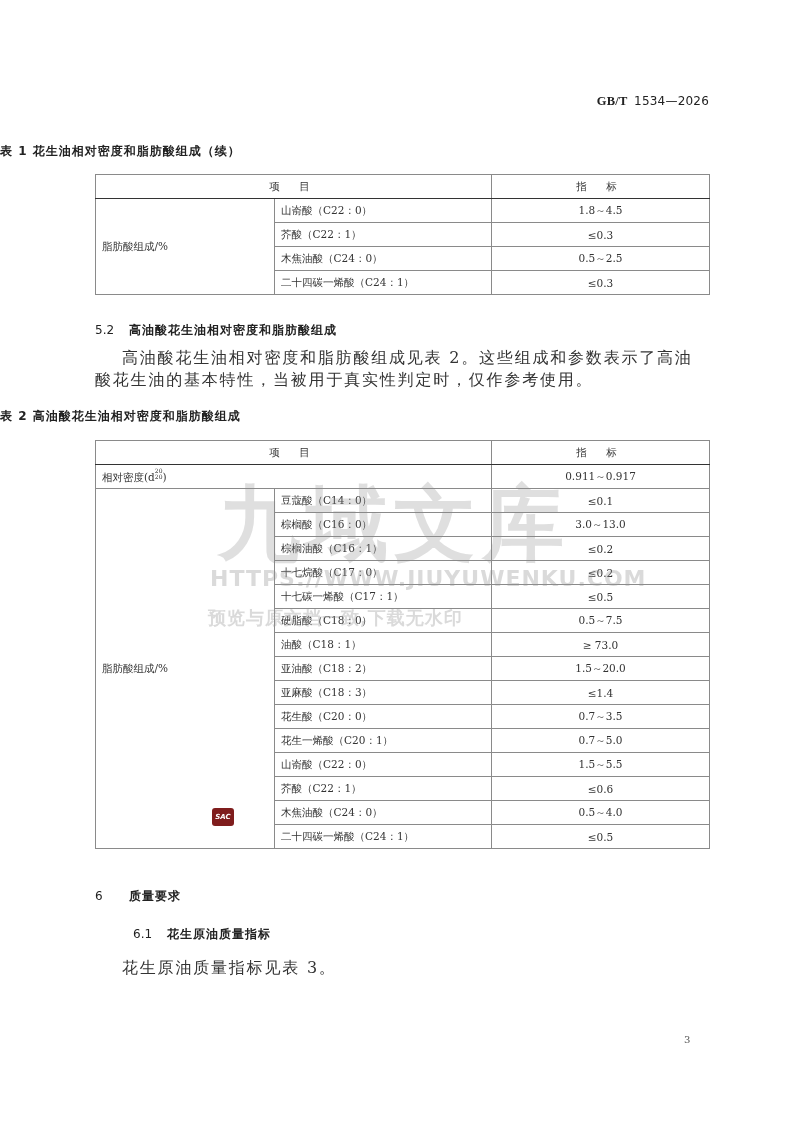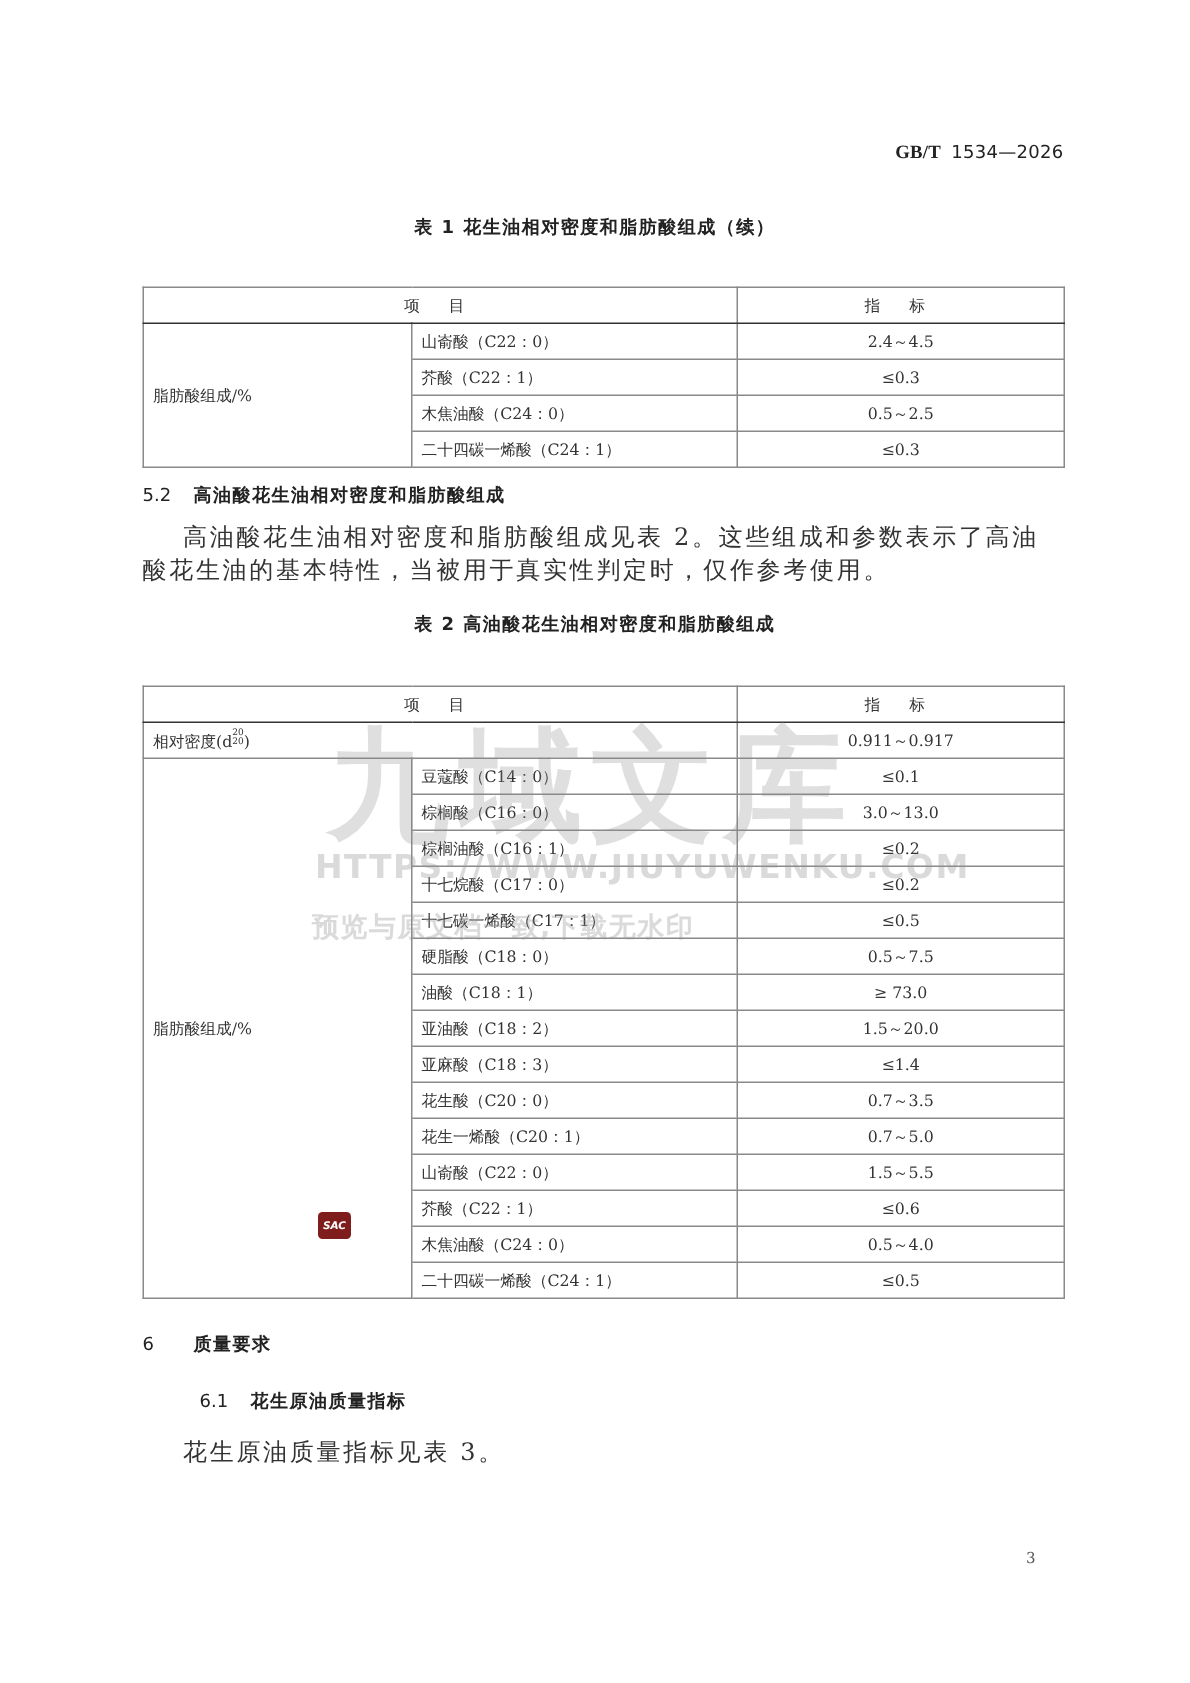--- a/index.html
+++ b/index.html
@@ -1,24 +1,24 @@
 <!DOCTYPE html>
 <html><head>
 <meta charset="utf-8">
 <style>
   html, body { margin: 0; padding: 0; background: #ffffff; }
   body { width: 793px; height: 1122px; position: relative; overflow: hidden;
          font-family: "DejaVu Serif", "Liberation Serif", serif; color: #222; }
   .std-code { position: absolute; top: 94px; right: 84px; font-size: 12.5px; font-weight: bold;
               font-family: "Liberation Serif", serif; letter-spacing: 0.2px; }
   .std-code .num { font-family: "DejaVu Sans", sans-serif; font-weight: normal; font-size: 12px; }
-  .caption { position: absolute; left: 0; width: 793px; text-align: center; font-size: 12px;
+  .caption { position: absolute; left: 0; width: 793px; font-size: 12px;
              font-weight: bold; font-family: "DejaVu Sans", sans-serif; letter-spacing: 1px; }
   table.std { position: absolute; left: 95px; width: 614px; border-collapse: collapse;
-              font-size: 10.5px; table-layout: fixed; margin-top: 17px; }
+              font-size: 10.5px; table-layout: fixed; }
   table.std td { border: 1px solid #8a8a8a; height: 23px; padding: 0 0 0 6px; white-space: nowrap;
                  color: #333; }
   table.std { border: 1.5px solid #333; }
   table.std td.c { text-align: center; padding-left: 0; }
   table.std td.hdr { letter-spacing: 8px; }
   table.std tr.head td { border-bottom: 1.5px solid #333; }
   .h2 { position: absolute; left: 95px; font-size: 12px; font-weight: bold;
         font-family: "DejaVu Sans", sans-serif; letter-spacing: 1px; }
   .h2 .no { display: inline-block; width: 34px; font-weight: normal; letter-spacing: 0; }
   .para { position: absolute; left: 95px; width: 614px; font-size: 16px; line-height: 22px;
@@ -51,21 +51,21 @@
       <col style="width:218px">
     </colgroup>
   <tbody>
       <tr class="head">
     <td class="c hdr" colspan="2">项 目</td>
     <td class="c hdr">指 标</td>
   </tr>
   <tr>
     <td rowspan="4">脂肪酸组成/%</td>
     <td>山嵛酸（C22：0）</td>
-    <td class="c">2.4～4.5</td>
+    <td class="c">1.8～4.5</td>
   </tr>
   <tr>
     <td>芥酸（C22：1）</td>
     <td class="c">≤0.3</td>
   </tr>
   <tr>
     <td>木焦油酸（C24：0）</td>
     <td class="c">0.5～2.5</td>
   </tr>
   <tr>

